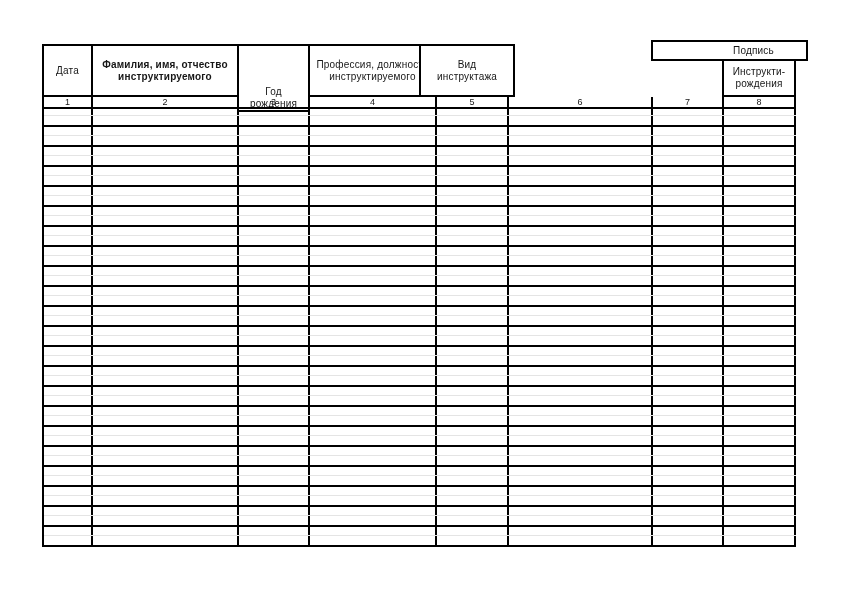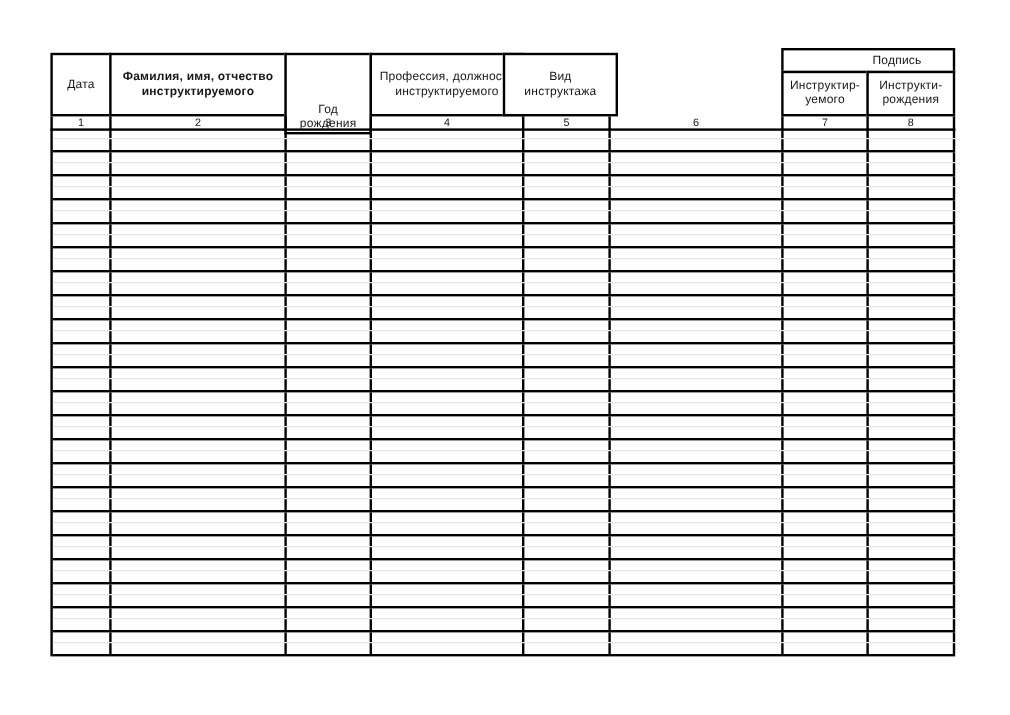--- a/index.html
+++ b/index.html
@@ -29,21 +29,21 @@
     line-height: 12px;
     letter-spacing: 0.2px;
     color: #161616;
   }
   .hc1  { left: 42px;  top: 44px; width: 51px;  height: 53px; }
   .hc2  { left: 91px;  top: 44px; width: 148px; height: 53px; font-weight: bold; }
   .hc3  { left: 237px; top: 44px; width: 73px;  height: 68px; align-items: flex-end; }
   .hc4  { left: 308px; top: 44px; width: 129px; height: 53px; align-items: center; }
   .hc5  { left: 419px; top: 44px; width: 96px;  height: 53px; }
   .hc6  { left: 507px; top: 44px; width: 146px; height: 53px; }
-  .hpod { left: 651px; top: 40px; width: 145px; height: 21px; padding-left: 48px; }
+  .hpod { left: 651px; top: 40px; width: 157px; height: 21px; padding-left: 48px; }
   .hc7  { left: 651px; top: 59px; width: 73px;  height: 38px; }
   .hc8  { left: 722px; top: 59px; width: 74px;  height: 38px; }
   
   .numrow {
     position: absolute;
     left: 42px; top: 97px;
     width: 754px; height: 12px;
     display: flex;
     box-sizing: border-box;
     border-left: 2px solid #000000;
@@ -111,24 +111,20 @@
   <div class="hc hc4">
     <span class="hl">Профессия, должность
 инструктируемого</span>
   </div>
   <div class="hc hc5">
     <span class="hl">Вид
 инструктажа</span>
   </div>
   <div class="hc hpod">
     <span class="hl">Подпись</span>
-  </div>
-  <div class="hc hc7">
-    <span class="hl">Инструктир-
-уемого</span>
   </div>
   <div class="hc hc8">
     <span class="hl">Инструкти-
 рождения</span>
   </div>
 
   <div class="numrow">
     <div class="nc w1">1</div>
     <div class="nc w2">2</div>
     <div class="nc w3">3</div>

